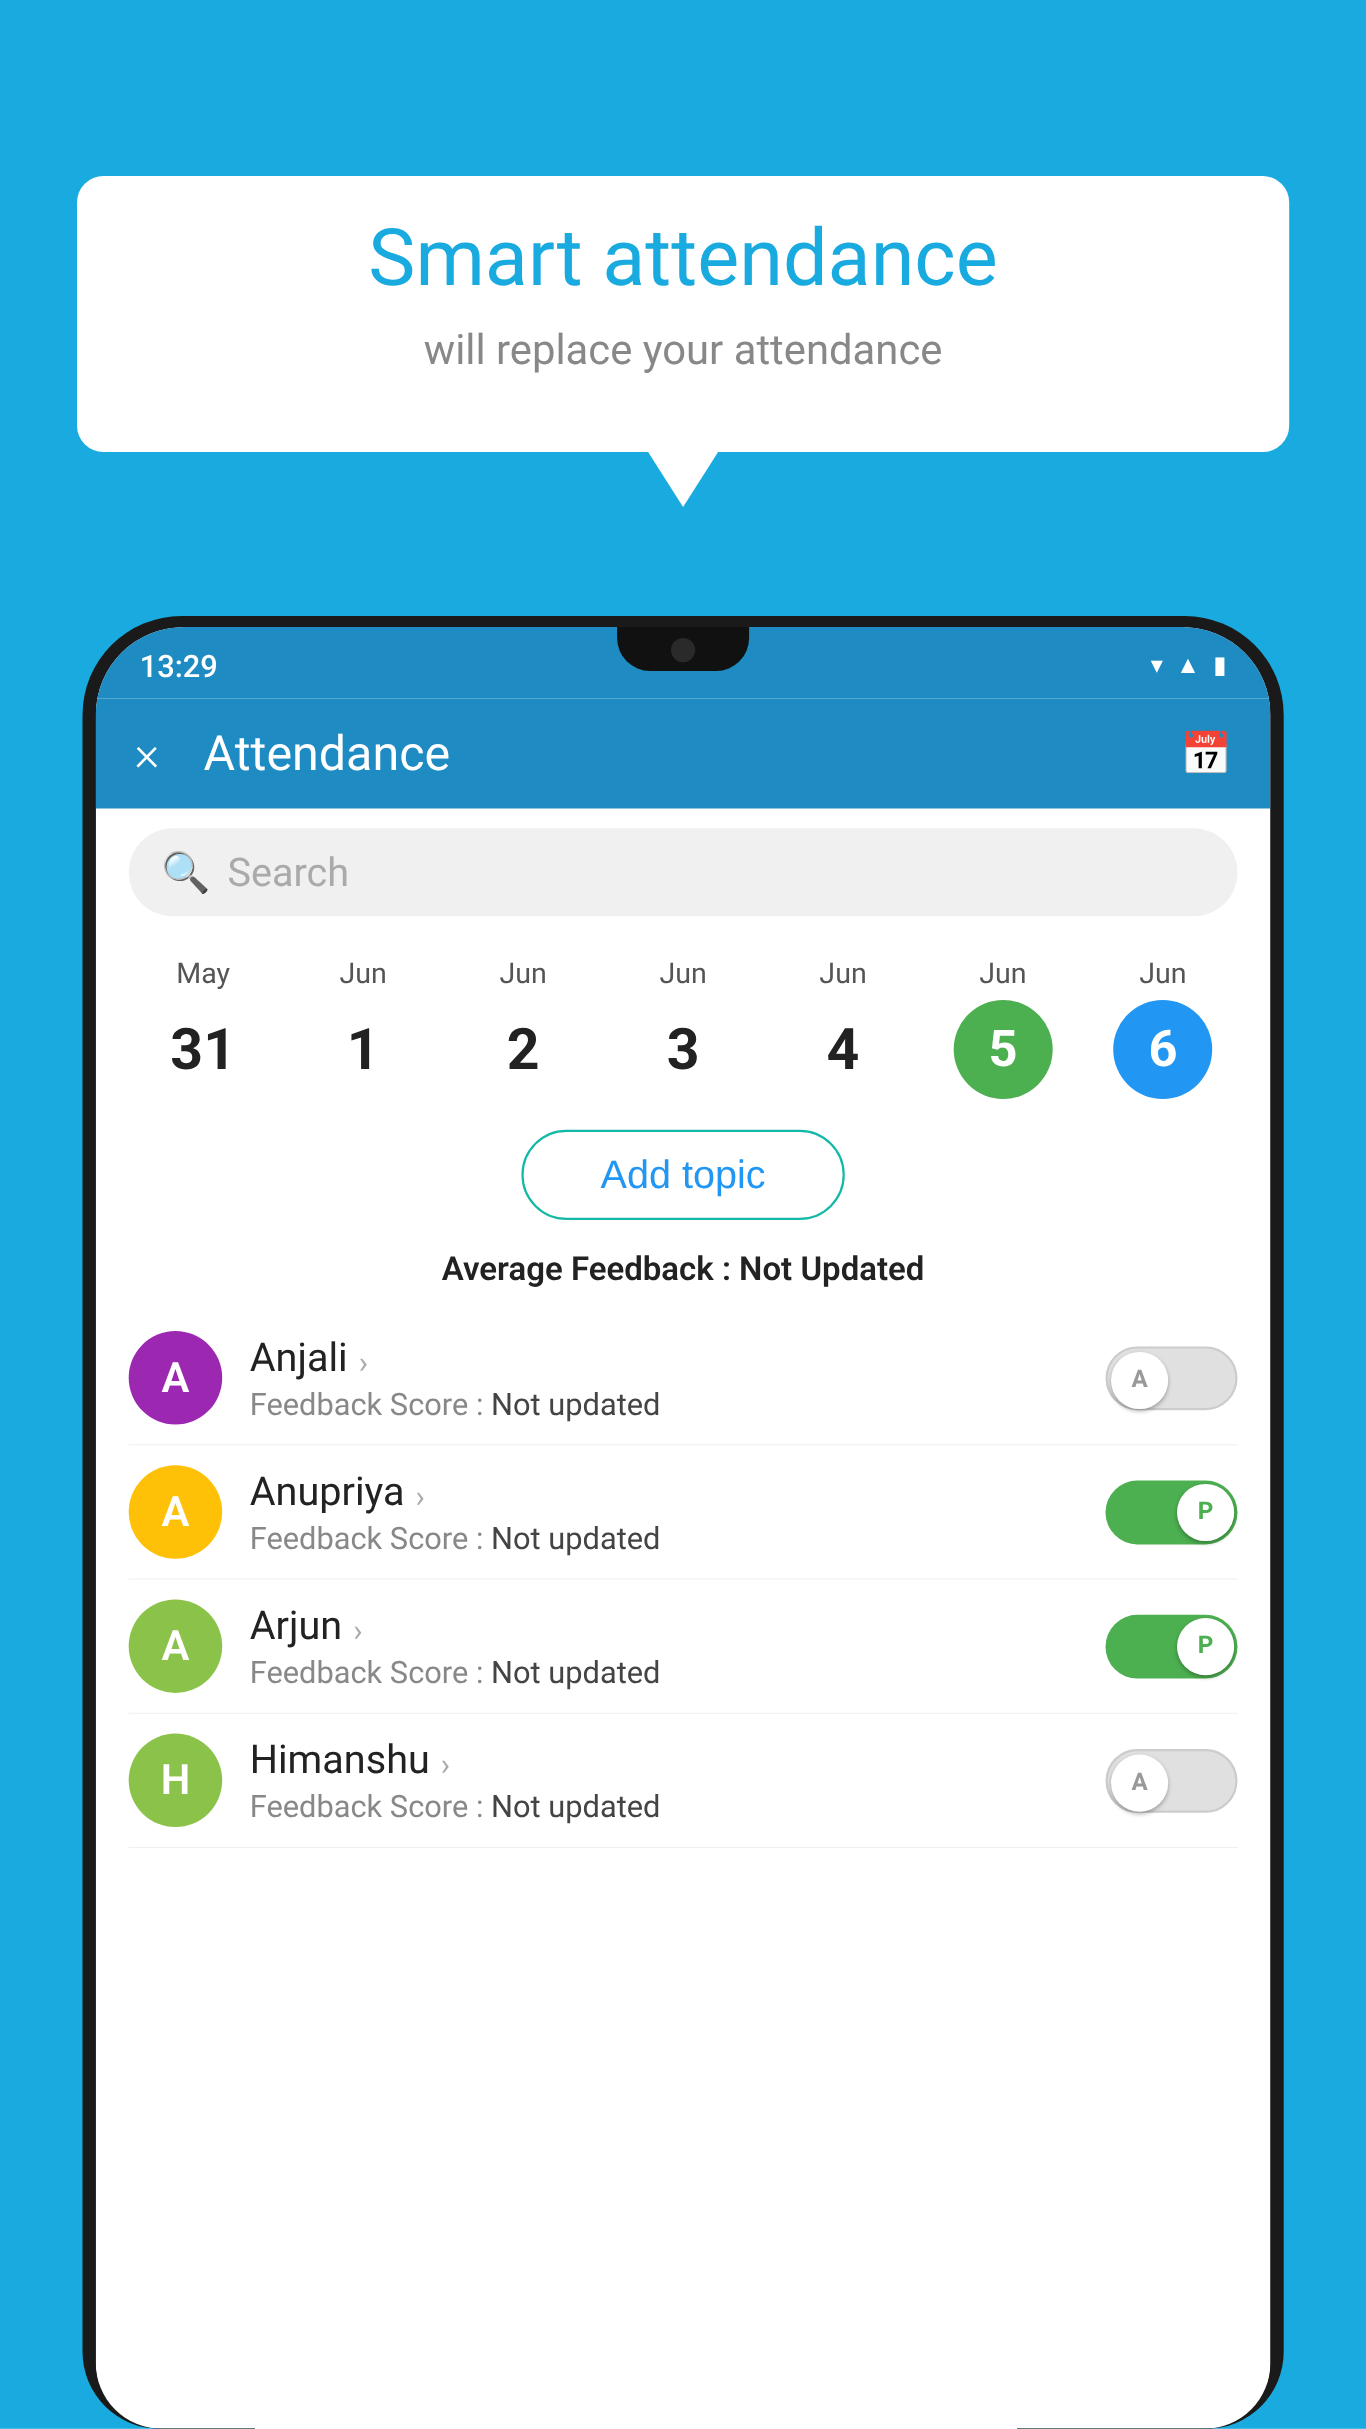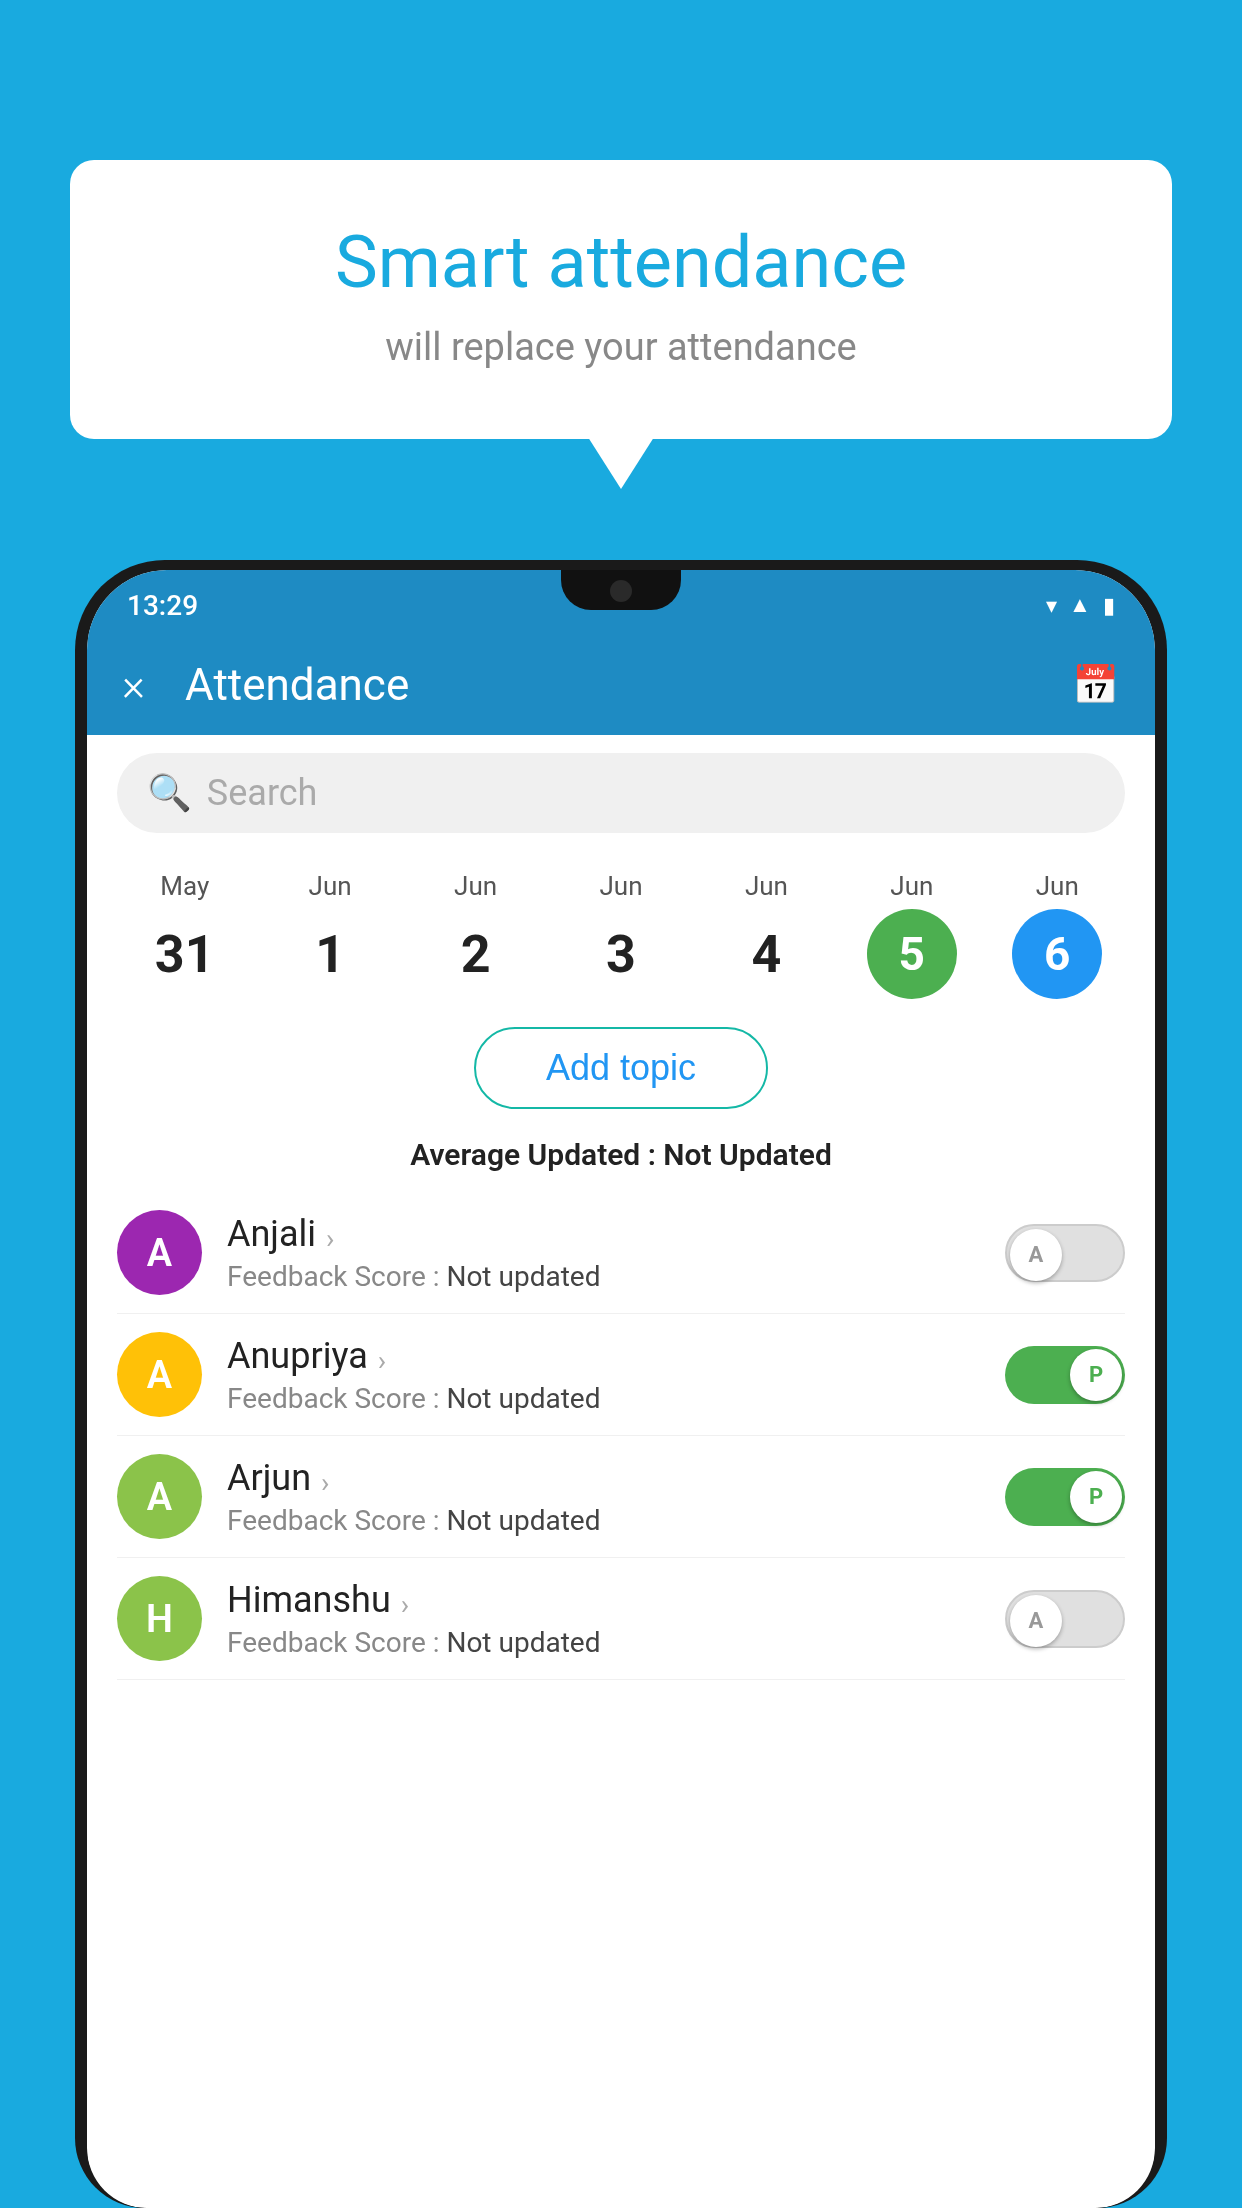--- a/index.html
+++ b/index.html
@@ -17,21 +17,21 @@
     .speech-bubble-container {
       position: absolute;
       top: 160px;
       left: 70px;
       right: 70px;
     }
 
     .speech-bubble {
       background: white;
       border-radius: 24px;
-      padding: 60px 80px 70px;
+      padding: 32px 80px 70px;
       text-align: center;
       position: relative;
     }
 
     .speech-bubble::after {
       content: '';
       position: absolute;
       bottom: -50px;
       left: 50%;
       transform: translateX(-50%);
@@ -439,21 +439,21 @@
           <div class="date-col">
             <div class="month-label">Jun</div>
             <div class="day-number active-blue">6</div>
           </div>
         </div>
 
 
       <button class="add-topic-btn">Add topic</button>
 
       <div class="avg-feedback">
-        <span>Average Updated : </span><span>Not Updated</span>
+        <span>Average Feedback : </span><span>Not Updated</span>
       </div>
 
       <div class="student-list" id="student-list">
       <div class="student-item">
             <div class="avatar" style="background: rgb(156, 39, 176);">A</div>
             <div class="student-info">
               <div class="student-name">Anjali <span class="chevron">›</span></div>
               <div class="student-feedback">Feedback Score : <span>Not updated</span></div>
             </div>
             <div class="toggle-container toggle-off">

